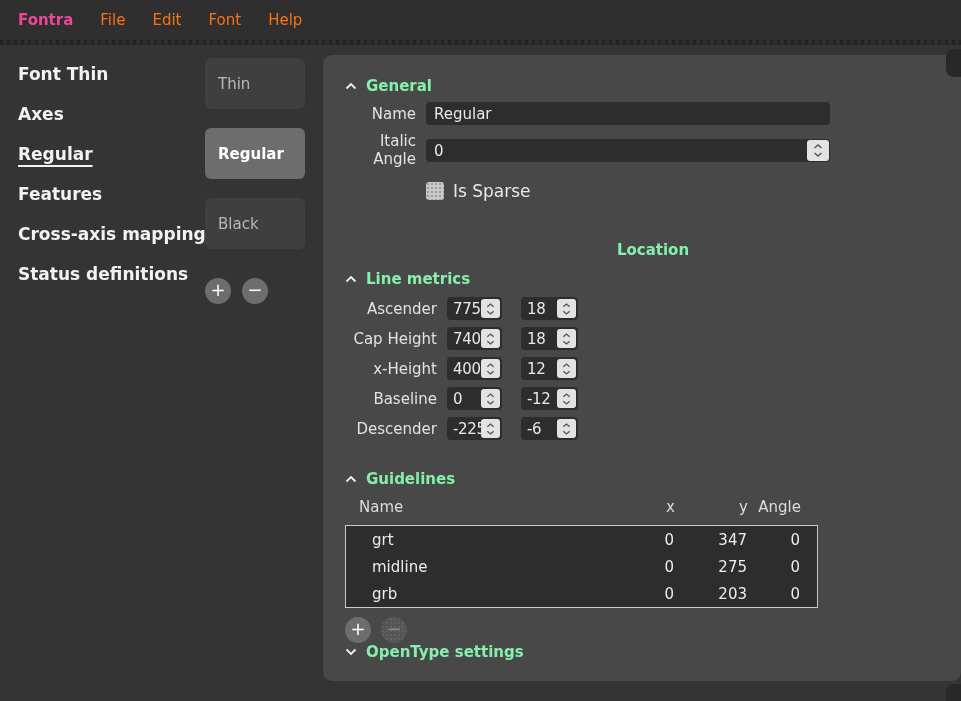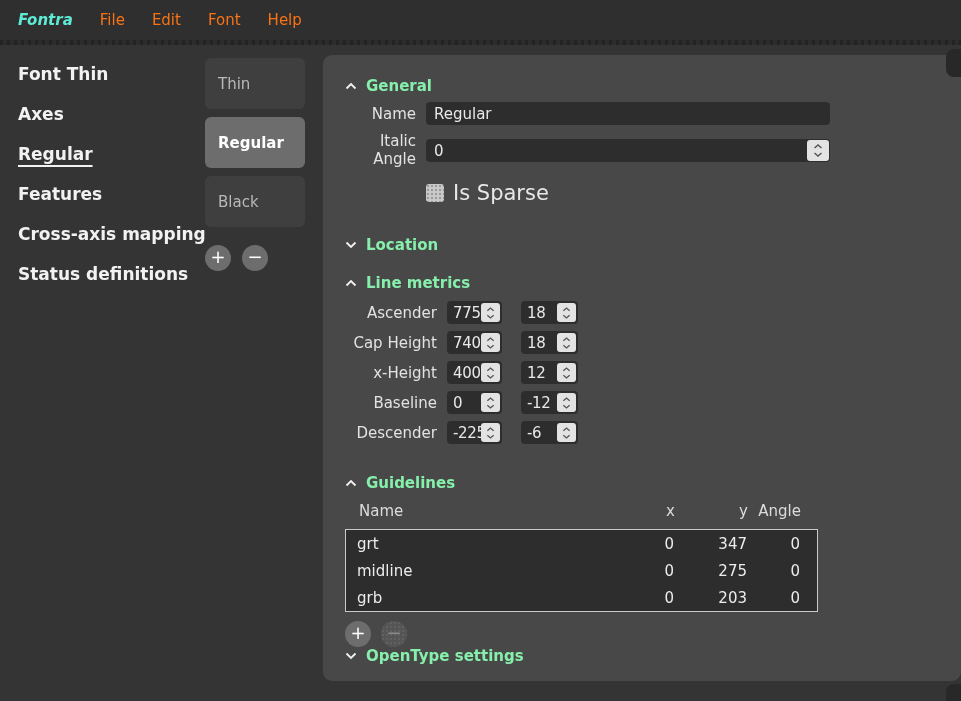--- a/index.html
+++ b/index.html
@@ -8,35 +8,35 @@
     font-family:"DejaVu Sans","Liberation Sans",sans-serif;
     background:#343434; color:#e8e8e8; position:relative;
     -webkit-font-smoothing:antialiased;
   }
   
   .menubar {
     position:absolute; left:0; top:0; width:961px; height:40px;
     background:#2f2f2f; display:flex; align-items:center; gap:27px;
     padding-left:18px; font-size:15px; z-index:5;
   }
-  .menubar .brand { font-weight:bold; color:#5eead4;font-style:italic; }
+  .menubar .brand { font-weight:bold; color:#ec4899; }
   .menubar .menu-item { color:#f97316; cursor:default; }
   .menubar-border {
     position:absolute; left:0; top:40px; width:961px; height:5px; z-index:5;
     background:repeating-linear-gradient(90deg,#232323 0 3px,#2c2c2c 3px 7px);
   }
   
   .sidebar-nav { position:absolute; left:18px; top:54px; width:185px; }
   .nav-item {
     font-size:17px; font-weight:bold; color:#f2f2f2; line-height:40px;
     white-space:nowrap; cursor:default;
   }
   .nav-item.selected { text-decoration:underline; text-underline-offset:5px; text-decoration-thickness:1.5px; }
   
-  .sources-col { position:absolute; left:205px; top:58px; width:100px; display:flex; flex-direction:column; gap:8px; }
+  .sources-col { position:absolute; left:205px; top:58px; width:100px; display:flex; flex-direction:column; gap:19px; }
   .source-btn {
     height:51px; border-radius:6px; background:#3f3f3f; color:#b9b9b9;
     font-size:15px; display:flex; align-items:center; padding-left:13px; cursor:default;
   }
   .source-btn.selected { background:#6d6d6d; color:#ffffff; font-weight:bold; }
   .circle-row { display:flex; gap:11px; margin-top:10px; }
   .circle-btn {
     width:26px; height:26px; border-radius:50%; background:#6d6d6d; color:#fff;
     font-size:18px; line-height:24px; text-align:center; cursor:default; user-select:none;
   }
@@ -72,34 +72,34 @@
   .spinner {
     position:absolute; right:1px; top:1px; width:22px; height:21px; background:#e3e3e3;
     border-radius:3px; display:flex; align-items:center; justify-content:center; cursor:default;
   }
   .checkbox-row { display:flex; align-items:center; margin-top:13px; margin-left:81px; gap:9px; }
   .checkbox {
     width:18px; height:18px; border-radius:3px; background-color:#c9c9c9;
     background-image:radial-gradient(#9a9a9a 1px, transparent 1px); background-size:4px 4px;
     cursor:default;
   }
-  .checkbox-label { font-size:21px; color:#e8e8e8; }
+  .checkbox-label { font-size:17px; color:#e8e8e8; }
   
   .metric-row { display:flex; align-items:center; margin-top:7px; }
   .metric-group { margin-left:10px; width:55px; height:23px; background:#2d2d2d; border-radius:4px; position:relative;padding-left:12px; }
   .metric-group.second { margin-left:19px; width:57px; }
   .metric-group .val { position:absolute; left:6px; top:3px; font-size:15px; color:#e8e8e8; letter-spacing:-0.3px; }
   .metric-group .spinner { right:2px; top:2px; width:19px; height:19px; }
   
   .gtable-header, .gtable-row {
     display:grid; grid-template-columns:1fr 60px 73px 70px; align-items:center; font-size:15px;
   }
   .gtable-header { width:473px; height:18px; margin-top:10px; color:#dcdcdc; padding-left:4px; }
   .gtable-body { width:473px; margin-top:9px; background:#2d2d2d; border:1px solid #c9c9c9; }
-  .gtable-row { height:27px; padding-left:1px; color:#ececec; }
+  .gtable-row { height:27px; padding-left:16px; color:#ececec; }
   .cell-name { padding-left:10px; text-align:left; }
   .cell-num { text-align:right; }
   .gtable-header .cell-num:last-child, .gtable-row .cell-num:last-child { padding-right:17px; }
   .gl-buttons { display:flex; gap:10px; margin-top:9px; }
 </style>
 </head>
 <body>
 
 <div class="menubar">
   <span class="brand">Fontra</span>
@@ -154,21 +154,21 @@
         </svg>
       </div>
     </div>
   </div>
 
   <div class="checkbox-row">
     <div class="checkbox"></div>
     <span class="checkbox-label">Is Sparse</span>
   </div>
 
-  <div class="section-header" style="margin-top:31px;">
+  <div class="section-header" style="margin-top:31px;flex-direction:column;">
     <svg class="chev" width="12" height="8" viewBox="0 0 12 8">
         <path d="M1.5 1.5 L6 6 L10.5 1.5" fill="none" stroke="#f2f2f2" stroke-width="1.8"></path>
       </svg>
     <span class="hdr">Location</span>
   </div>
 
   <div class="section-header" style="margin-top:20px;">
     <svg class="chev" width="12" height="8" viewBox="0 0 12 8">
         <path d="M1.5 6.5 L6 2 L10.5 6.5" fill="none" stroke="#f2f2f2" stroke-width="1.8"></path>
       </svg>

